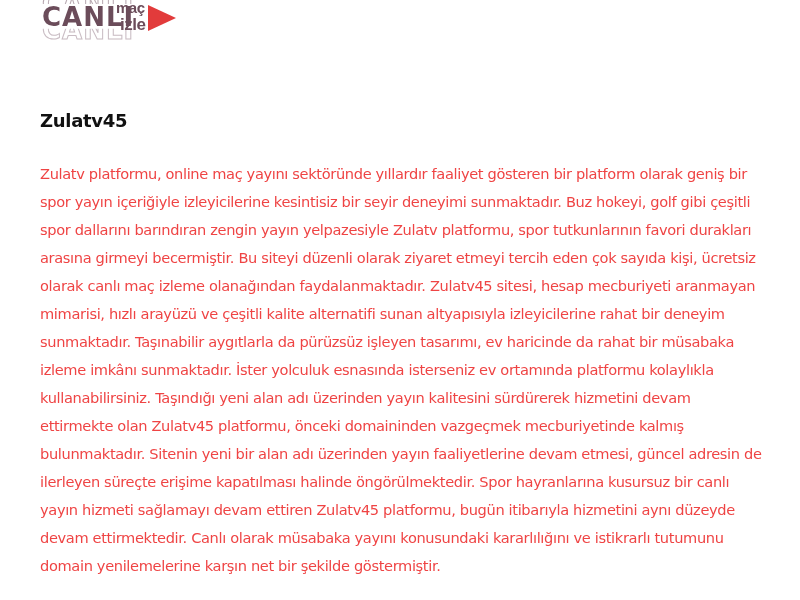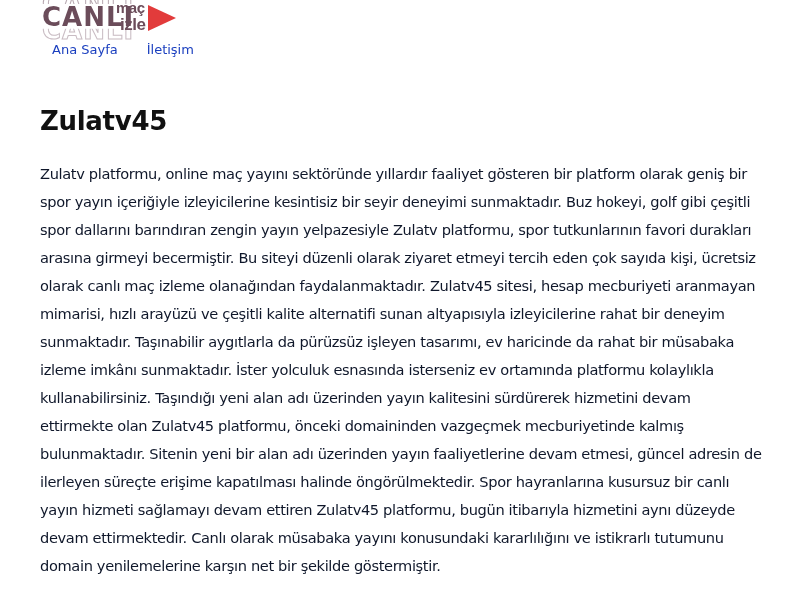--- a/index.html
+++ b/index.html
@@ -19,39 +19,35 @@
                 font-weight: bold; font-size: 15px; color: #6b4c5a; line-height: 17px; letter-spacing: -0.5px; }
     .logo-izle { position: absolute; left: 80px; top: 16px; font-family: "Liberation Sans", sans-serif;
                 font-weight: bold; font-size: 17px; color: #6b4c5a; line-height: 17px; letter-spacing: -0.5px; }
     .logo-play { position: absolute; left: 108px; top: 5px; width: 0; height: 0;
                  border-top: 13px solid transparent; border-bottom: 13px solid transparent;
                  border-left: 28px solid #e23b3b; }
     .nav { position: absolute; left: 12px; top: 41px; display: flex; gap: 29px; }
     .nav a { font-family: "DejaVu Sans", sans-serif; font-size: 13px; color: #1a3fbf;
              text-decoration: none; line-height: 18px; }
     .title { position: absolute; left: 40px; top: 104px; margin: 0;
-             font-family: "DejaVu Sans", sans-serif; font-weight: bold; font-size: 26px;
+             font-family: "DejaVu Sans", sans-serif; font-weight: bold; font-size: 18px;
              color: #111; line-height: 34px; letter-spacing: -0.3px; }
     .content { position: absolute; left: 40px; top: 160px; width: 724px; margin: 0;
                font-family: "DejaVu Sans", sans-serif; font-size: 14.6px; line-height: 28px;
-               color: #0f172a; letter-spacing: -0.35px; }
+               color: #ef4444; letter-spacing: -0.35px; }
   </style>
 </head>
 <body>
 
 <div class="header">
   <a class="logo">
     <span class="logo-canli-ghost">CANLI</span>
     <span class="logo-canli-ghost2">CANLI</span>
     <span class="logo-canli">CANLI</span>
     <span class="logo-mac">maç</span>
     <span class="logo-izle">izle</span>
     <span class="logo-play"></span>
   </a>
-  <nav class="nav">
-    <a>Ana Sayfa</a>
-    <a>İletişim</a>
-  </nav>
 </div>
 
 <h1 class="title">Zulatv45</h1>
 
 <p class="content">Zulatv platformu, online maç yayını sektöründe yıllardır faaliyet gösteren bir platform olarak geniş bir spor yayın içeriğiyle izleyicilerine kesintisiz bir seyir deneyimi sunmaktadır. Buz hokeyi, golf gibi çeşitli spor dallarını barındıran zengin yayın yelpazesiyle Zulatv platformu, spor tutkunlarının favori durakları arasına girmeyi becermiştir. Bu siteyi düzenli olarak ziyaret etmeyi tercih eden çok sayıda kişi, ücretsiz olarak canlı maç izleme olanağından faydalanmaktadır. Zulatv45 sitesi, hesap mecburiyeti aranmayan mimarisi, hızlı arayüzü ve çeşitli kalite alternatifi sunan altyapısıyla izleyicilerine rahat bir deneyim sunmaktadır. Taşınabilir aygıtlarla da pürüzsüz işleyen tasarımı, ev haricinde da rahat bir müsabaka izleme imkânı sunmaktadır. İster yolculuk esnasında isterseniz ev ortamında platformu kolaylıkla kullanabilirsiniz. Taşındığı yeni alan adı üzerinden yayın kalitesini sürdürerek hizmetini devam ettirmekte olan Zulatv45 platformu, önceki domaininden vazgeçmek mecburiyetinde kalmış bulunmaktadır. Sitenin yeni bir alan adı üzerinden yayın faaliyetlerine devam etmesi, güncel adresin de ilerleyen süreçte erişime kapatılması halinde öngörülmektedir. Spor hayranlarına kusursuz bir canlı yayın hizmeti sağlamayı devam ettiren Zulatv45 platformu, bugün itibarıyla hizmetini aynı düzeyde devam ettirmektedir. Canlı olarak müsabaka yayını konusundaki kararlılığını ve istikrarlı tutumunu domain yenilemelerine karşın net bir şekilde göstermiştir.</p>
 
 </body></html>

